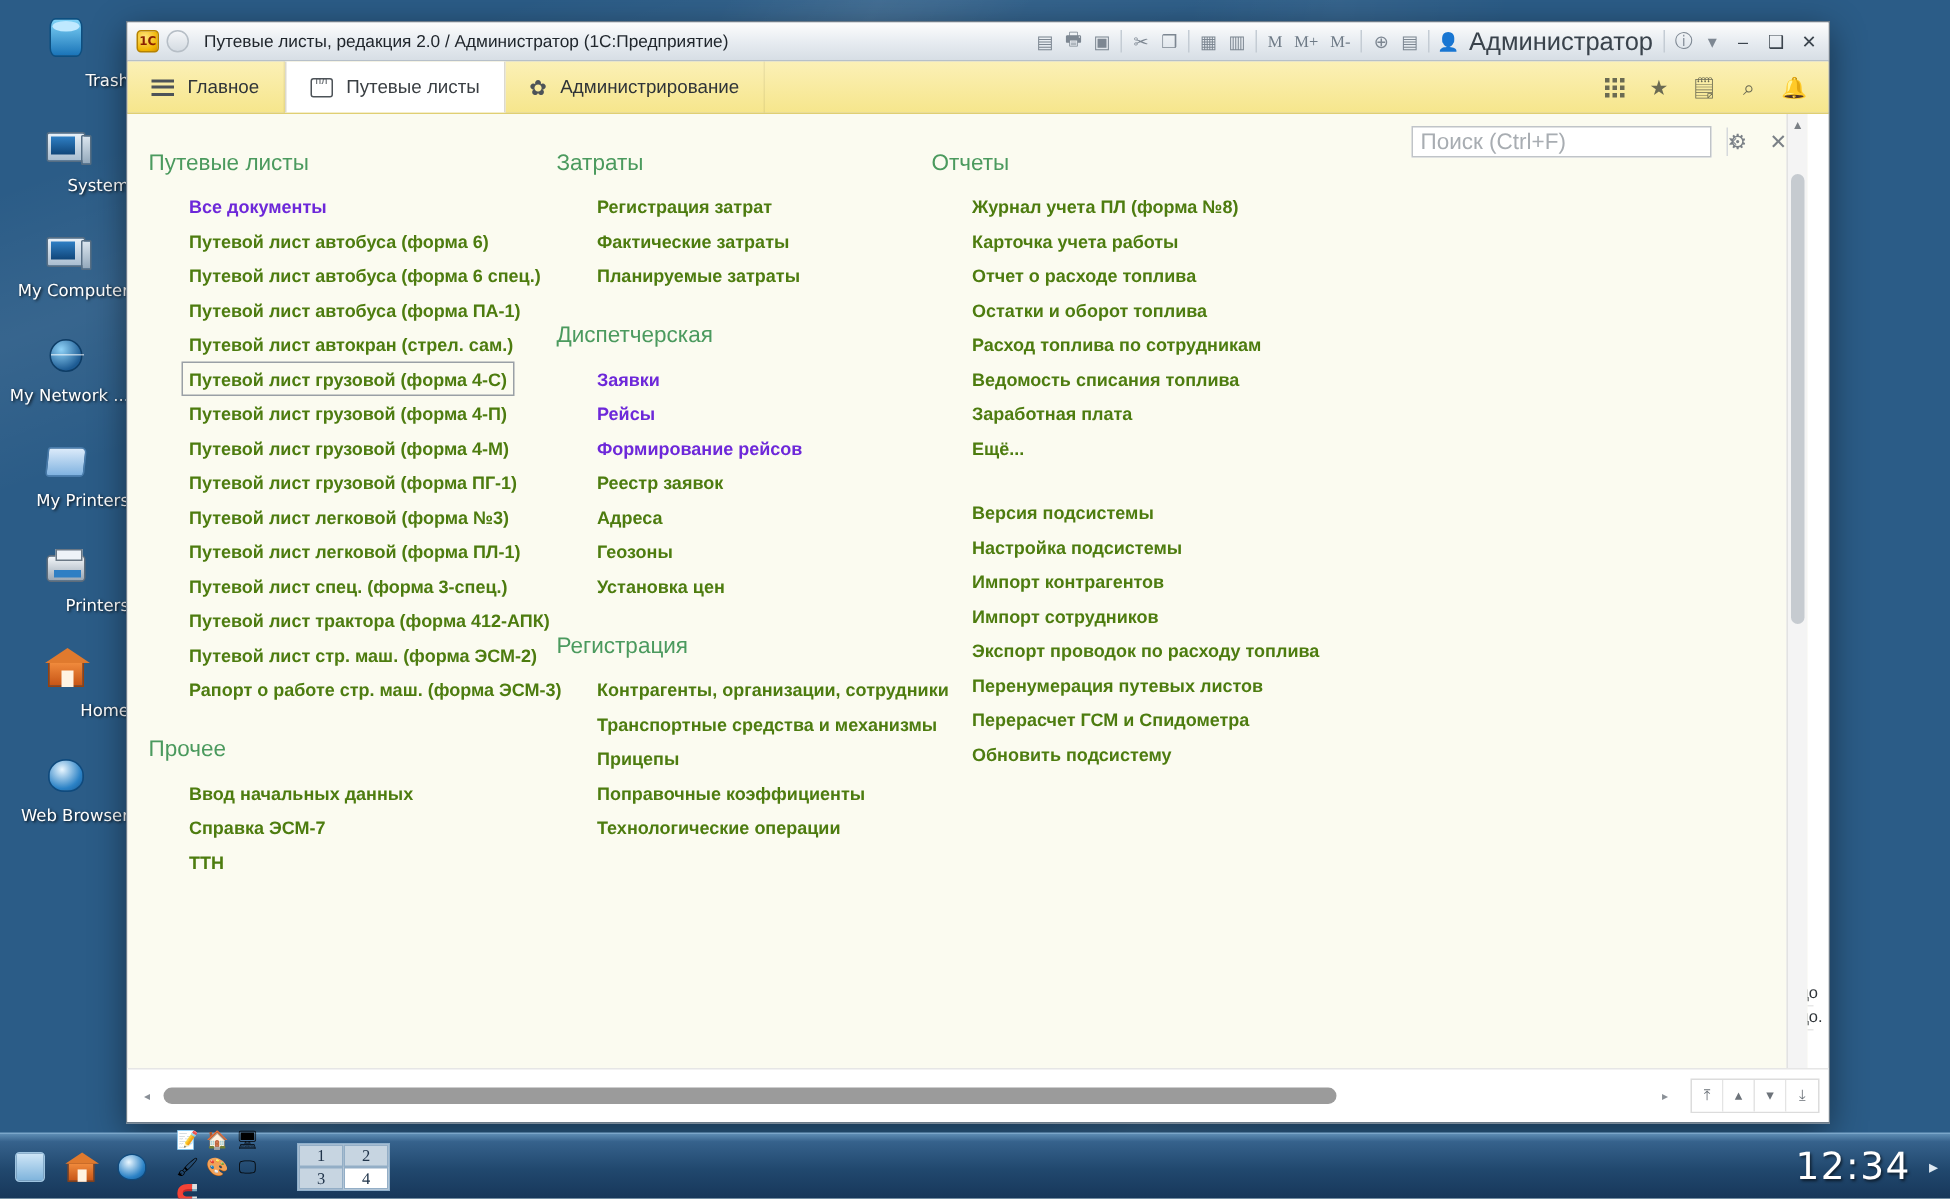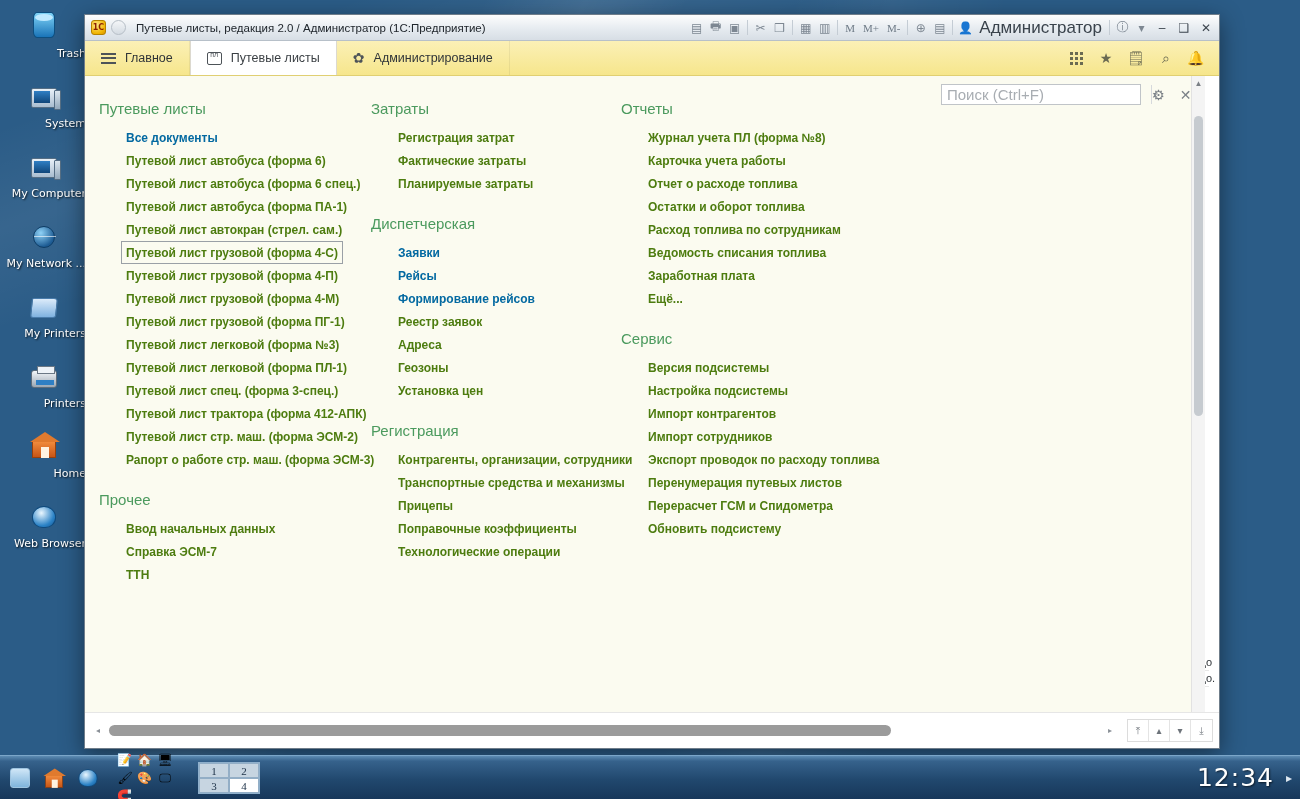--- a/index.html
+++ b/index.html
@@ -155,21 +155,21 @@
     background:#fbfbf0; padding:24px 0 0 0; overflow:hidden;
   }
   #cols{ display:flex; padding-left:14px; }
   .col{ flex:none; }
   .col1{ width:272px; } .col2{ width:250px; } .col3{ width:300px; }
   .grp{ margin-bottom:20px; }
   .grp h3{ margin:0 0 9px 0; font-size:15px; font-weight:normal; color:#4b9a5e; }
   .mi{ display:block; font-size:12px; color:#4d7c0f; line-height:16px;
     padding:2.5px 4px 2.5px 4px; margin-left:22px; cursor:pointer; white-space:nowrap;
     border:1px solid transparent; width:max-content;font-weight:bold; }
-  .mi.bold{ font-weight:bold; color:#0369a1; }
+  .mi.bold{ font-weight:bold; color:#6d28d9; }
   .mi.focused{ border:1px solid #9aa0a6; }
   
   #vscroll{ position:absolute; right:0; top:0; width:14px; bottom:0; background:#f4f4f4;
     border-left:1px solid #e2e2e2; }
   .vsarrow{ height:14px; display:flex; align-items:center; justify-content:center;
     font-size:8px; color:#7a7f85; cursor:pointer;}
   #vsthumb{ position:absolute; left:2px; right:2px; top:40px; height:300px;
     background:#c6cbd0; border-radius:5px; cursor:pointer;}
   
   #bgrows{ position:absolute; left:0; right:0; top:0; height:100%; }
@@ -404,21 +404,20 @@
             <a class="mi">Журнал учета ПЛ (форма №8)</a>
             <a class="mi">Карточка учета работы</a>
             <a class="mi">Отчет о расходе топлива</a>
             <a class="mi">Остатки и оборот топлива</a>
             <a class="mi">Расход топлива по сотрудникам</a>
             <a class="mi">Ведомость списания топлива</a>
             <a class="mi">Заработная плата</a>
             <a class="mi">Ещё...</a>
           </div>
           <div class="grp">
-            <h3>Сервис</h3>
             <a class="mi">Версия подсистемы</a>
             <a class="mi">Настройка подсистемы</a>
             <a class="mi">Импорт контрагентов</a>
             <a class="mi">Импорт сотрудников</a>
             <a class="mi">Экспорт проводок по расходу топлива</a>
             <a class="mi">Перенумерация путевых листов</a>
             <a class="mi">Перерасчет ГСМ и Спидометра</a>
             <a class="mi">Обновить подсистему</a>
           </div>
         </div>

